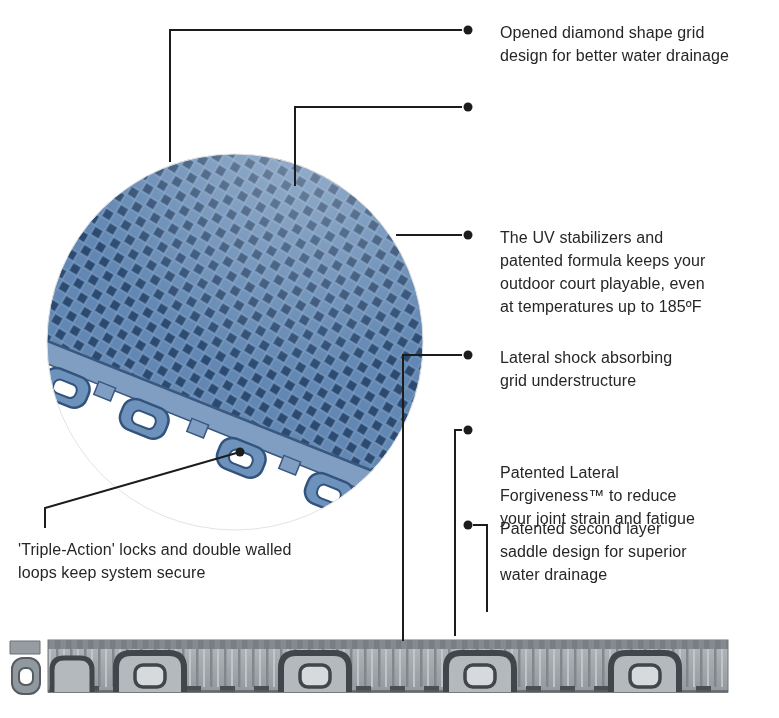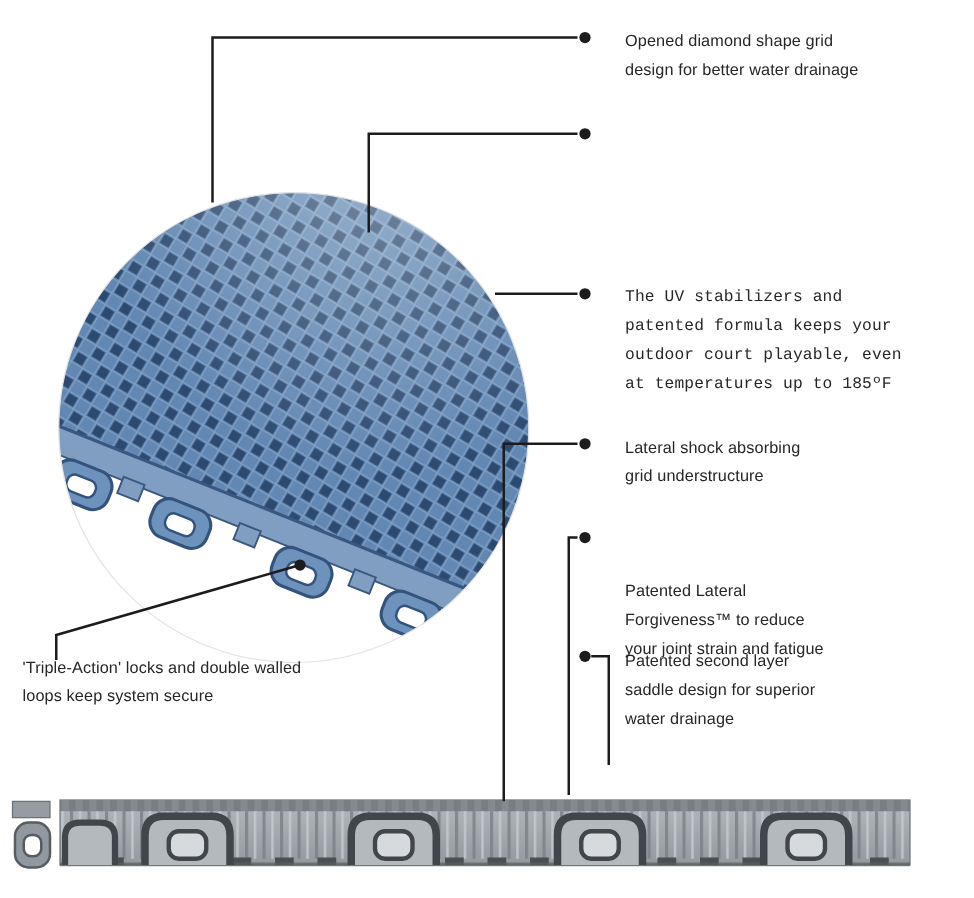--- a/index.html
+++ b/index.html
@@ -7,21 +7,21 @@
     position:relative;
     width:779px;height:718px;
     background:#ffffff;
     font-family:"Liberation Sans", sans-serif;
     overflow:hidden;
   }
   .art{position:absolute;left:0;top:0;width:779px;height:718px;}
   .callout{
     position:absolute;
     color:#262626;
-    font-size:13px;
+    font-size:16px;
     line-height:23px;
     white-space:pre-line;
     letter-spacing:0.1px;
   }
 </style>
 </head>
 <body>
 
 <div class="canvas">
 
@@ -156,28 +156,28 @@
       <circle cx="468" cy="235" r="4.5"></circle>
       <circle cx="468" cy="355" r="4.5"></circle>
       <circle cx="468" cy="430" r="4.5"></circle>
       <circle cx="468" cy="525" r="4.5"></circle>
       <circle cx="240" cy="452" r="4.5"></circle>
     </g>
   </svg>
 
   <div class="callout" style="left:500px; top:21px;  width:278px;">Opened diamond shape grid
 design for better water drainage</div>
-  <div class="callout" style="left:500px; top:226px; width:278px;font-family:Liberation Mono, monospace;">The UV stabilizers and
+  <div class="callout" style="left:500px; top:226px; width:278px;">The UV stabilizers and
 patented formula keeps your
 outdoor court playable, even
 at temperatures up to 185ºF</div>
   <div class="callout" style="left:500px; top:346px; width:278px;">Lateral shock absorbing
 grid understructure</div>
   <div class="callout" style="left:500px; top:421px; width:278px;margin-top:40px;">Patented Lateral
 Forgiveness™ to reduce
 your joint strain and fatigue</div>
   <div class="callout" style="left:500px; top:517px; width:278px;">Patented second layer
 saddle design for superior
 water drainage</div>
-  <div class="callout" style="left:18px;  top:522px; width:360px;">'Triple-Action' locks and double walled
+  <div class="callout" style="left:18px;  top:538px; width:360px;">'Triple-Action' locks and double walled
 loops keep system secure</div>
 
 </div>
 
 </body></html>

